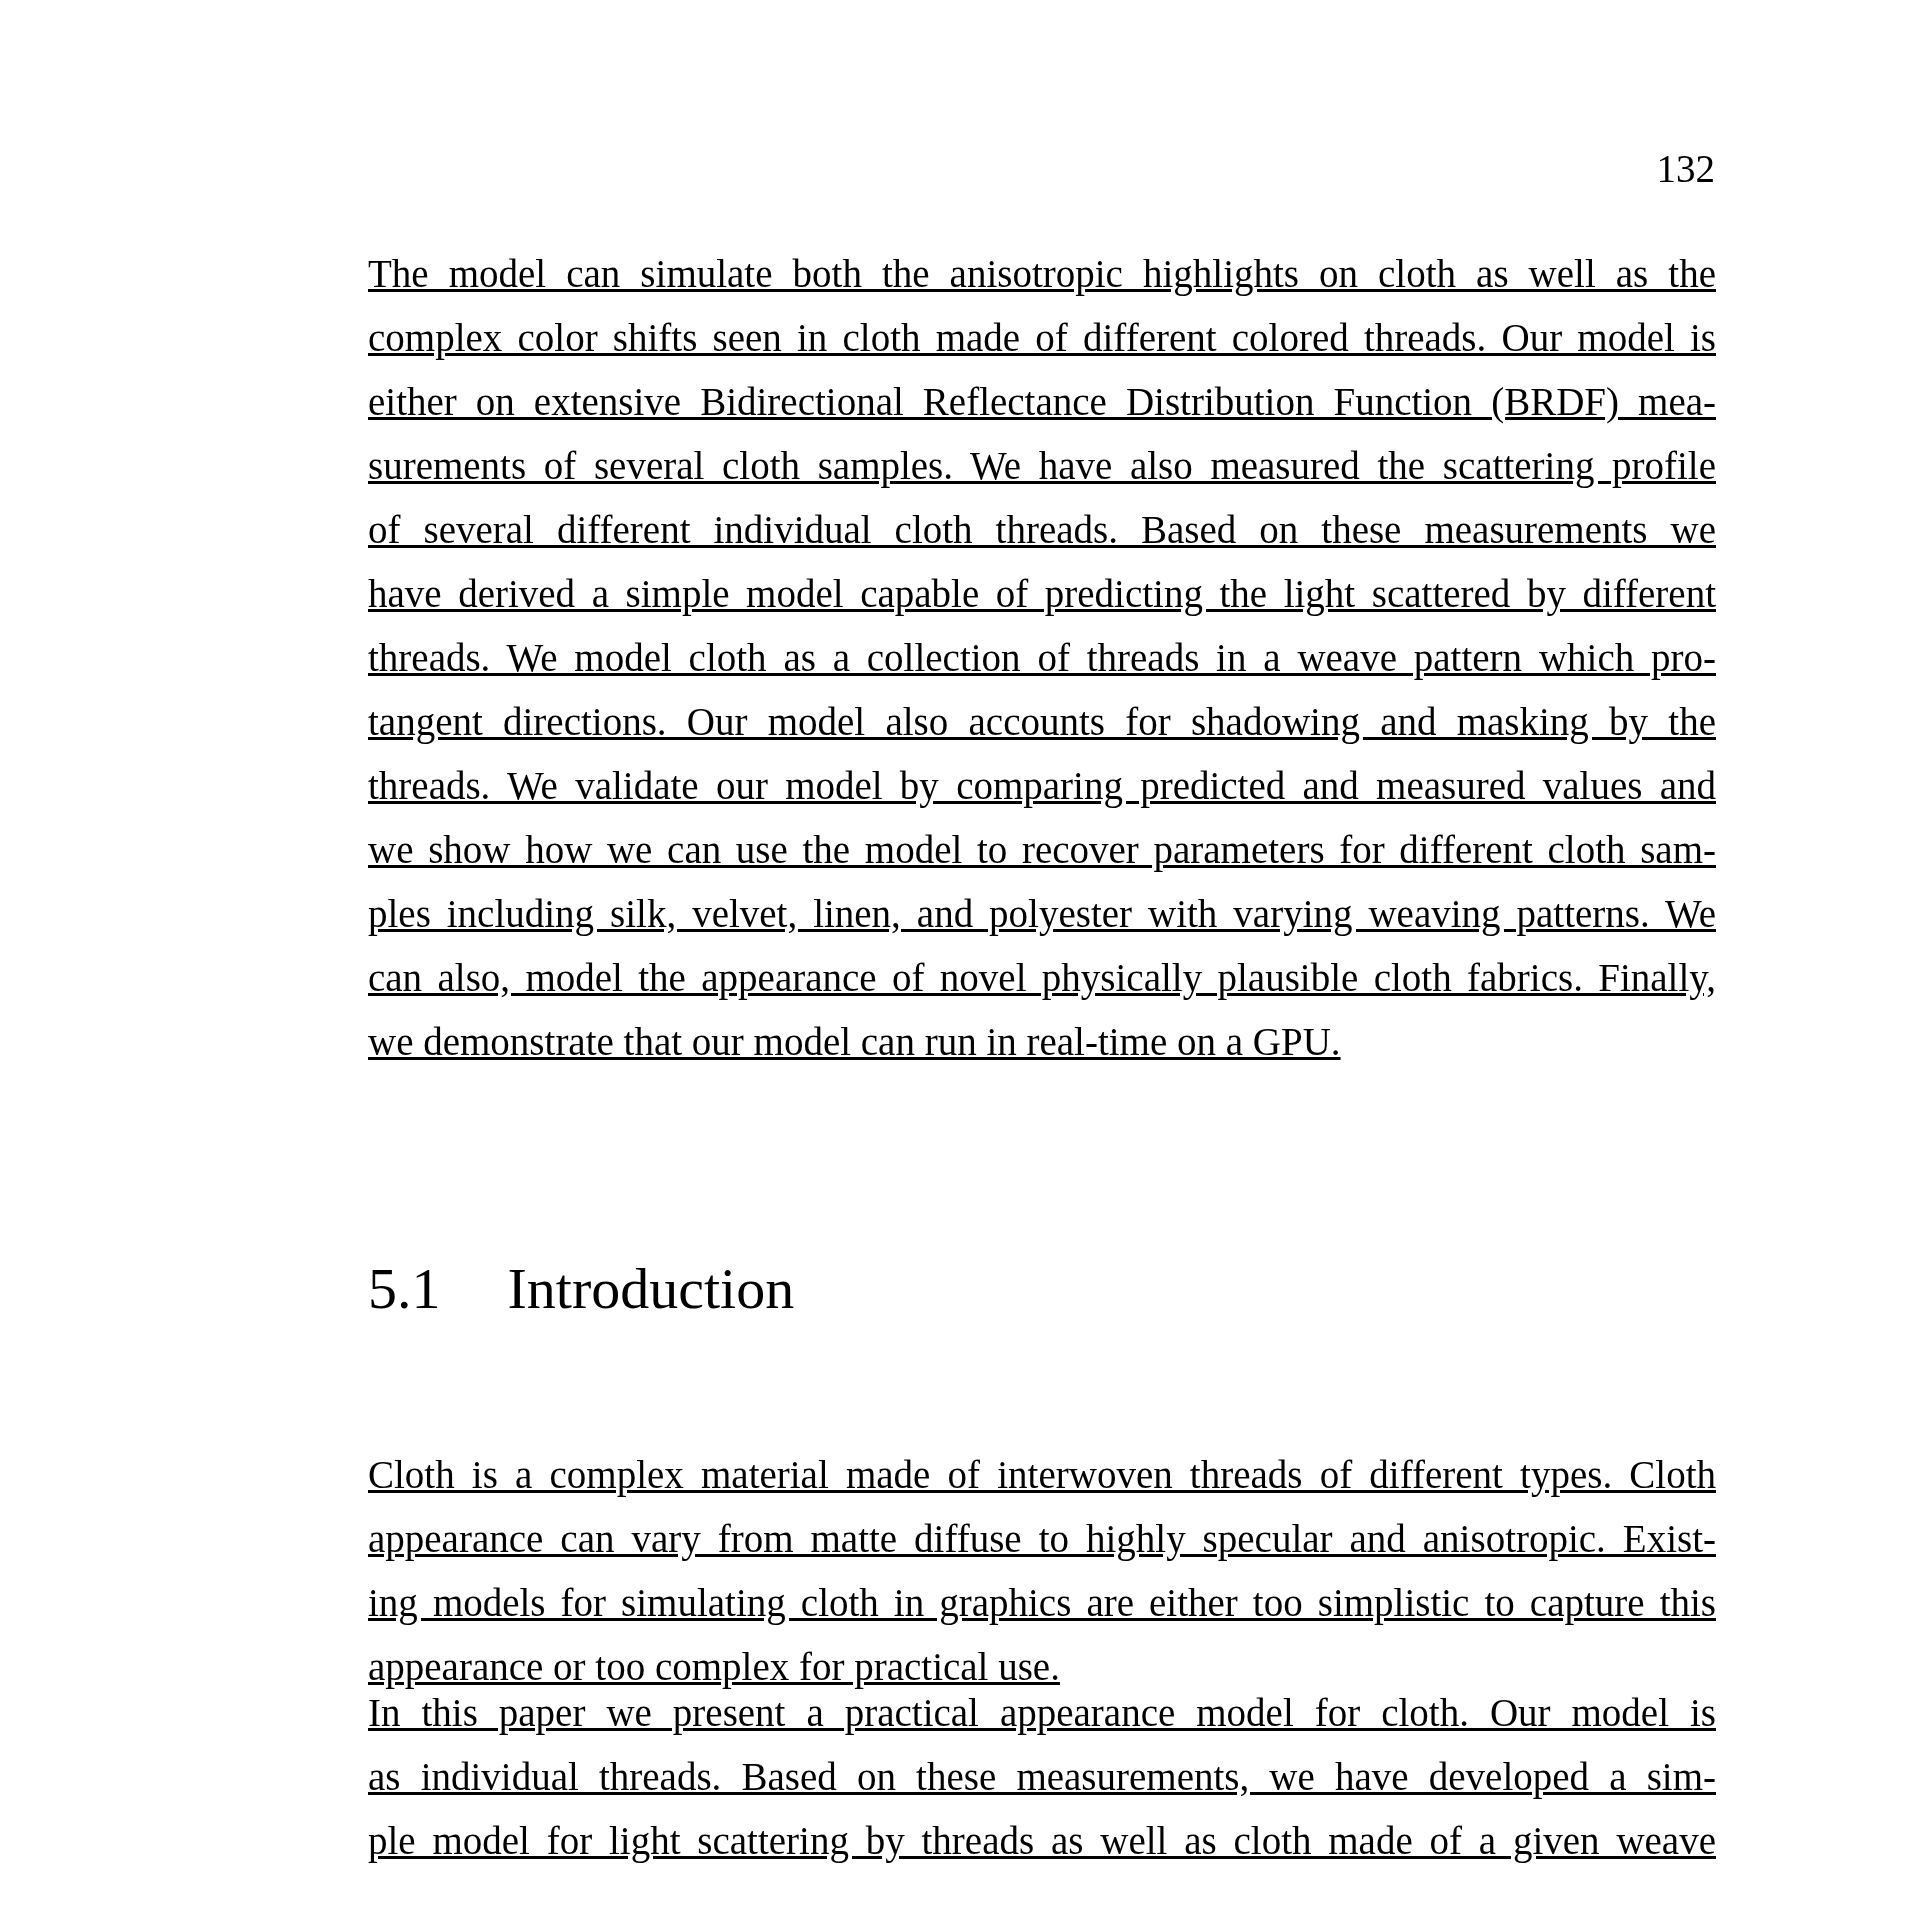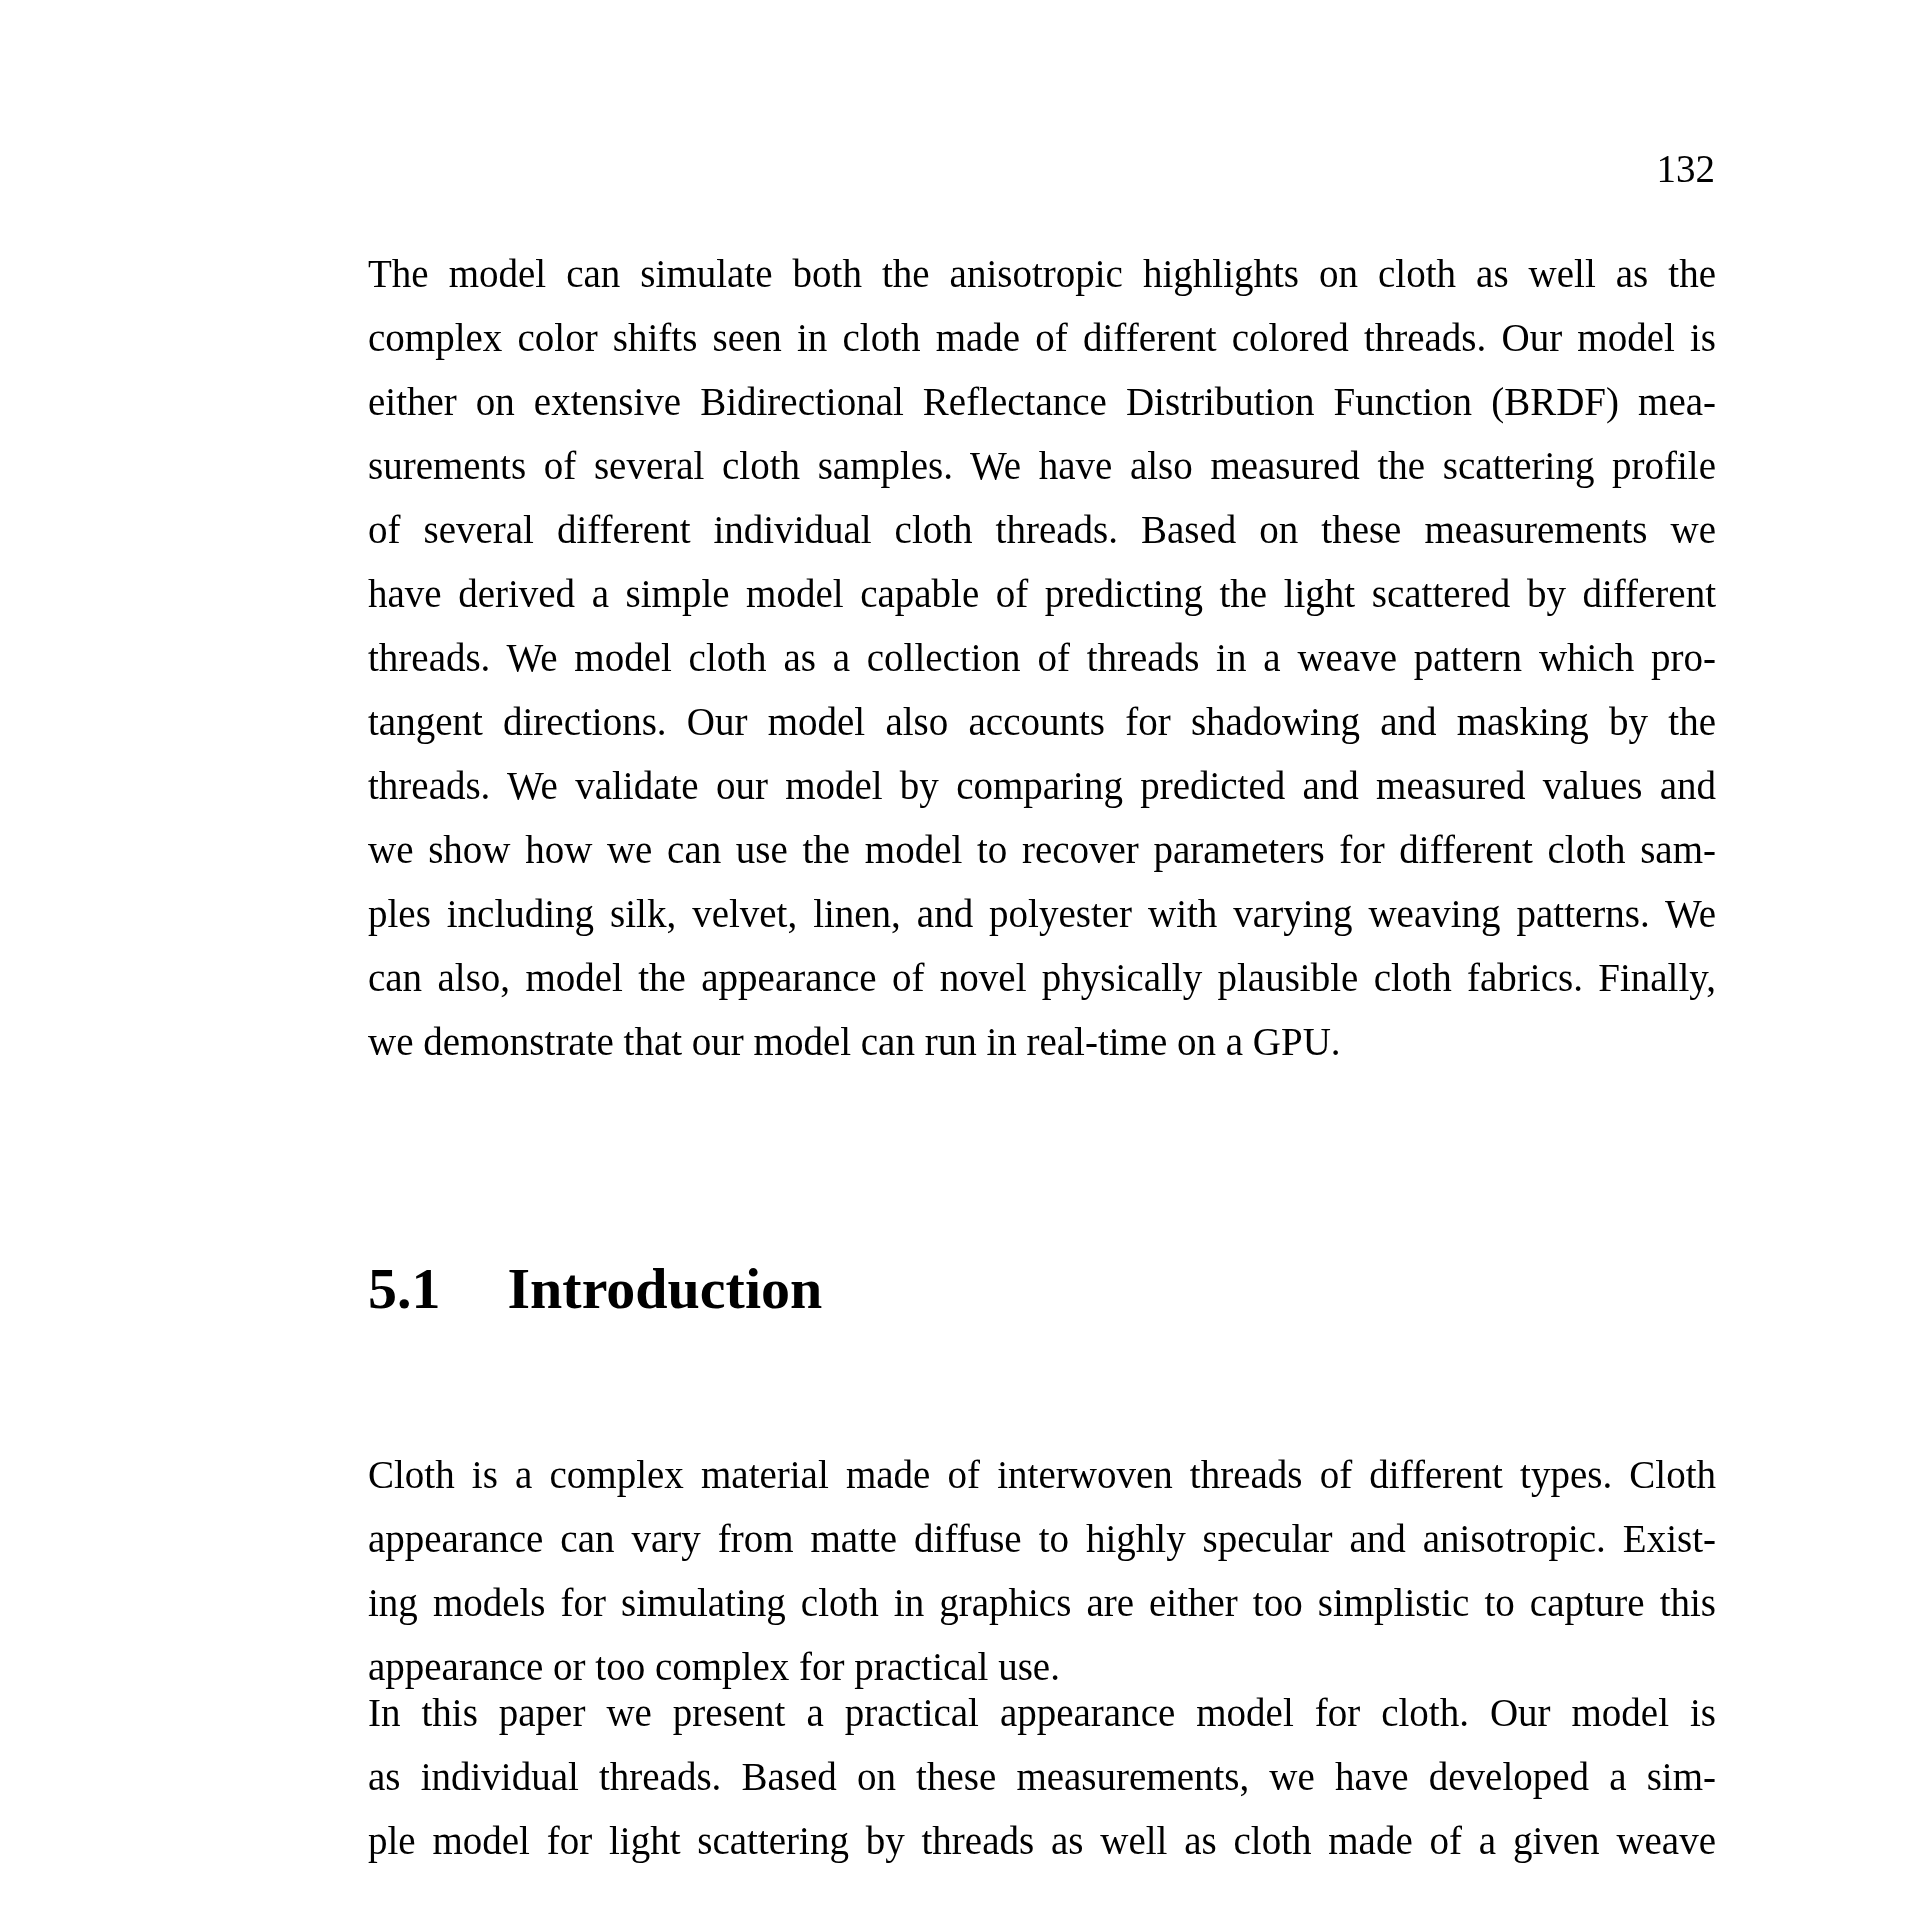--- a/index.html
+++ b/index.html
@@ -32,32 +32,33 @@
     line-height: 64px;
   }
   .abstract-block   { top: 242px; }
   .intro-para-1     { top: 1443px; }
   .intro-para-2     { top: 1681px; }
   .line {
     text-align: justify;
     text-align-last: justify;
     height: 64px;
     overflow: visible;
+    text-decoration: underline;
   }
   .line.last {
     text-align-last: left;
   }
   .section-heading {
     position: absolute;
     left: 368px;
     top: 1250px;
     width: 1348px;
     font-size: 58px;
     line-height: 77px;
-    font-weight: bold;
+    font-weight: normal;
     white-space: nowrap;
   }
   .section-number {
     display: inline-block;
     margin-right: 67px;
   }
 </style>
 </head>
 <body>
 

